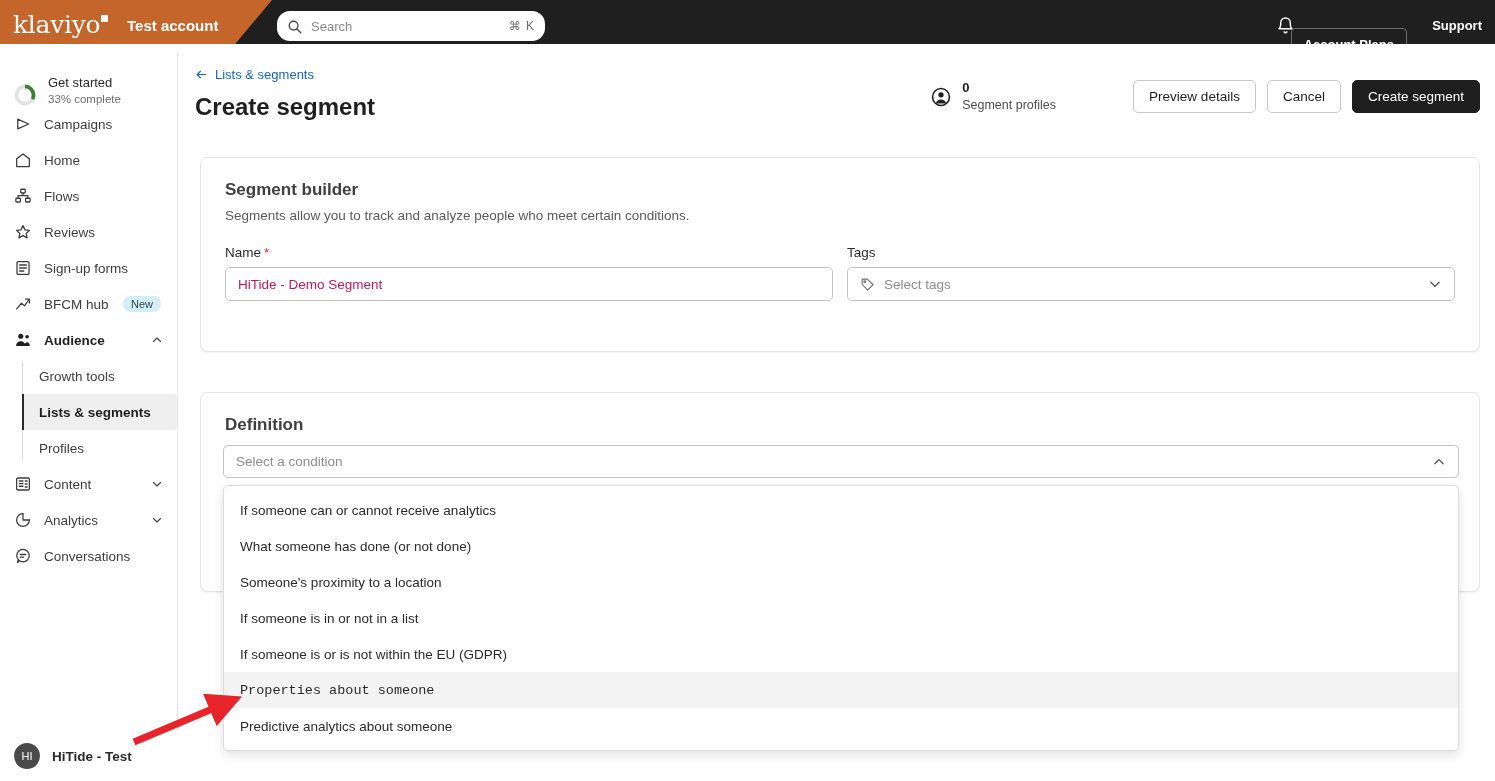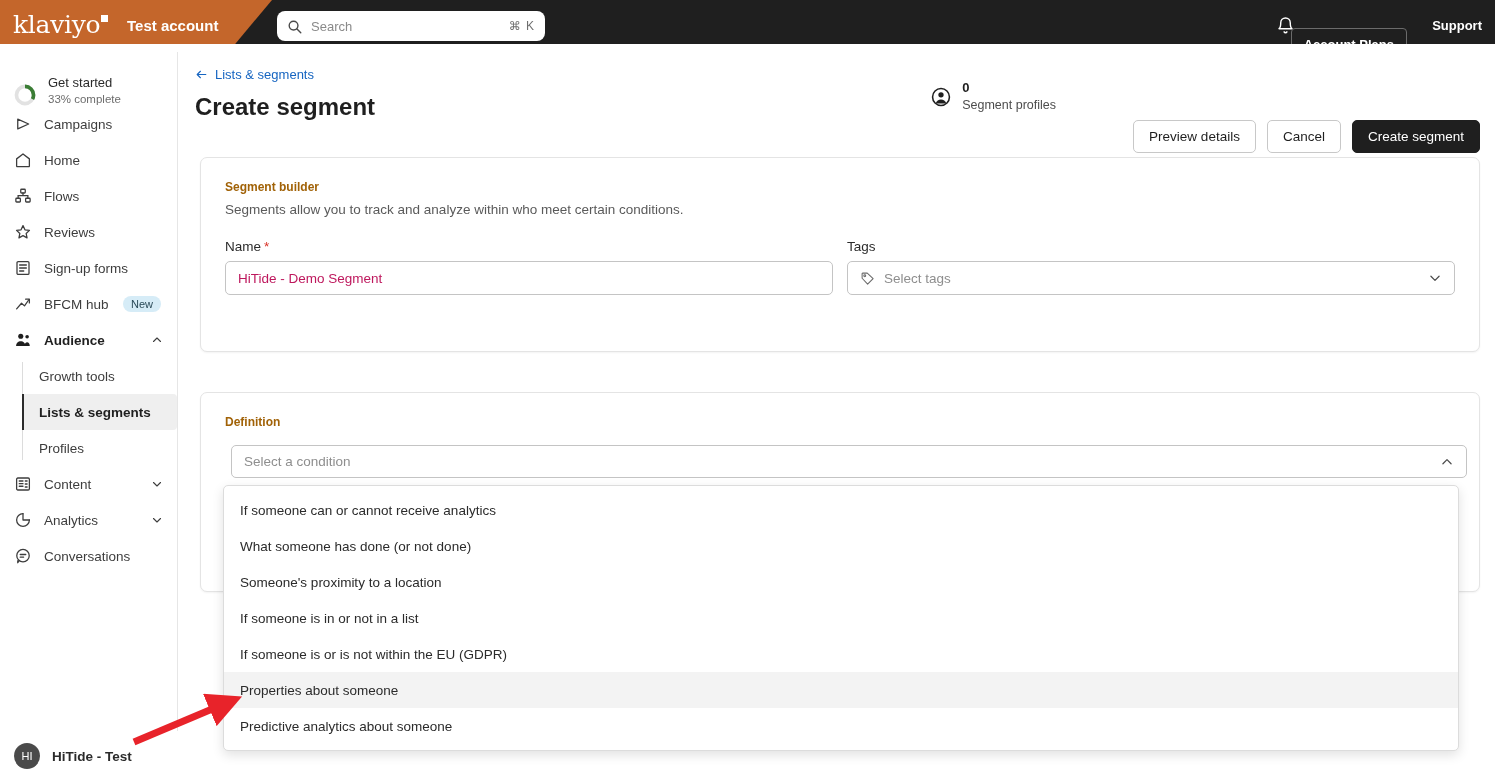--- a/index.html
+++ b/index.html
@@ -29,21 +29,21 @@
   .logo-mark {
     display: inline-block; width: 7px; height: 7px;
     background: #ffffff; vertical-align: 11px; margin-left: 1px;
   }
   .account-name {
     position: absolute; left: 127px; top: 17px;
     font-size: 15px; font-weight: bold; color: #ffffff;
   }
   .searchbox {
     position: absolute; left: 277px; top: 11px; width: 268px; height: 29px;
-    background: #ffffff; border-radius: 8px;
+    background: #ffffff; border-radius: 13px;
     display: flex; align-items: center; padding: 15px 10px;
   }
   .searchbox .s-icon { width: 15px; height: 15px; flex: 0 0 auto; }
   .searchbox .s-text {
     flex: 1; font-size: 13px; color: #8a8a8a; margin-left: 9px;
   }
   .searchbox .s-kbd { font-size: 12px; color: #6f6f6f; letter-spacing: 1px; }
 
   .bell { position: absolute; right: 200px; top: 16px; width: 19px; height: 19px; }
   .btn-acct {
@@ -142,63 +142,62 @@
   .p-label { font-size: 12.5px; color: #4d4d4d; }
 
   .actions {
     position: absolute; right: 15px; top: 28px;
     display: flex; align-items: center; gap: 11px;
   }
   .btn {
     height: 33px; padding: 0 15px; border-radius: 5px;
     font-size: 13.5px; cursor: pointer; display: flex; align-items: center;
     font-family: "Liberation Sans", sans-serif;
-    margin-top: 40px;
   }
   .btn-outline { background: #ffffff; border: 1px solid #c8c8c8; color: #1f1f1f; }
   .btn-dark { background: #1f1f1f; border: 1px solid #1f1f1f; color: #ffffff; }
 
   .card {
     position: absolute; left: 22px; background: #ffffff;
     border: 1px solid #e4e4e4; border-radius: 7px;
     box-shadow: 0 1px 2px rgba(0,0,0,0.05);
   }
   #builder-card { top: 105px; width: 1280px; height: 195px; }
   #definition-card { top: 340px; width: 1280px; height: 200px; }
 
-  .card-title { font-size: 12px; font-weight: bold; color: #a16207; }
+  .card-title { font-size: 17px; font-weight: bold; color: #404040; }
   .card-desc { font-size: 13.5px; color: #5a5a5a; margin-top: 8px; }
 
   .field-label { font-size: 13.5px; color: #2b2b2b; margin-bottom: 7px; }
   .req { color: #d93025; margin-left: 3px; }
   .input-box {
     height: 34px; border: 1px solid #c4c4c4; border-radius: 5px;
     display: flex; align-items: center; padding: 0 12px; background: #ffffff;
   }
   .input-val { font-size: 13.5px; color: #be185d; }
   .input-ph { font-size: 13.5px; color: #8e8e8e; }
   .tag-ico { width: 15px; height: 15px; margin-right: 9px; flex: 0 0 auto; }
   .chev-down-lg { width: 14px; height: 14px; margin-left: auto; flex: 0 0 auto; }
 
   
   .select-trigger {
     position: absolute; left: 22px; top: 52px; width: 1236px; height: 33px;
     border: 1px solid #c4c4c4; border-radius: 5px; background: #ffffff;
-    display: flex; align-items: center; padding: 12px 12px; cursor: pointer; margin-left: 8px;
+    display: flex; align-items: center; padding: 12px 12px; cursor: pointer;
   }
   .dropdown {
     position: absolute; left: 22px; top: 92px; width: 1236px;
     background: #ffffff; border: 1px solid #dcdcdc; border-radius: 5px;
     box-shadow: 0 4px 12px rgba(0,0,0,0.12); padding: 6px 0; z-index: 25;
   }
   .option {
     height: 36px; display: flex; align-items: center;
     padding: 0 16px; font-size: 13.5px; color: #2b2b2b; cursor: pointer;
   }
-  .option.highlighted { background: #f3f3f3; }
+  .option.highlighted { background: #f3f3f3; font-family: Liberation Mono, monospace; }
 
   .arrow-anno { position: absolute; left: 130px; top: 680px; z-index: 60; pointer-events: none; }
 </style>
 </head>
 <body>
 
 <div class="app">
 
   <div class="topbar">
     <div class="topbar-orange"></div>
@@ -390,21 +389,21 @@
         </div>
         <div class="btn btn-dark">
           <span>Create segment</span>
         </div>
       </div>
     </div>
 
     <div class="card" id="builder-card">
       <div style="padding:22px 24px 0 24px;">
         <div class="card-title">Segment builder</div>
-        <div class="card-desc">Segments allow you to track and analyze within who meet certain conditions.</div>
+        <div class="card-desc">Segments allow you to track and analyze people who meet certain conditions.</div>
 
         <div style="display:flex; gap:14px; margin-top:22px;justify-content:flex-end;">
           <div style="width:608px;">
             <div class="field-label">
               <span>Name</span><span class="req">*</span>
             </div>
             <div class="input-box">
               <span class="input-val">HiTide - Demo Segment</span>
             </div>
           </div>

